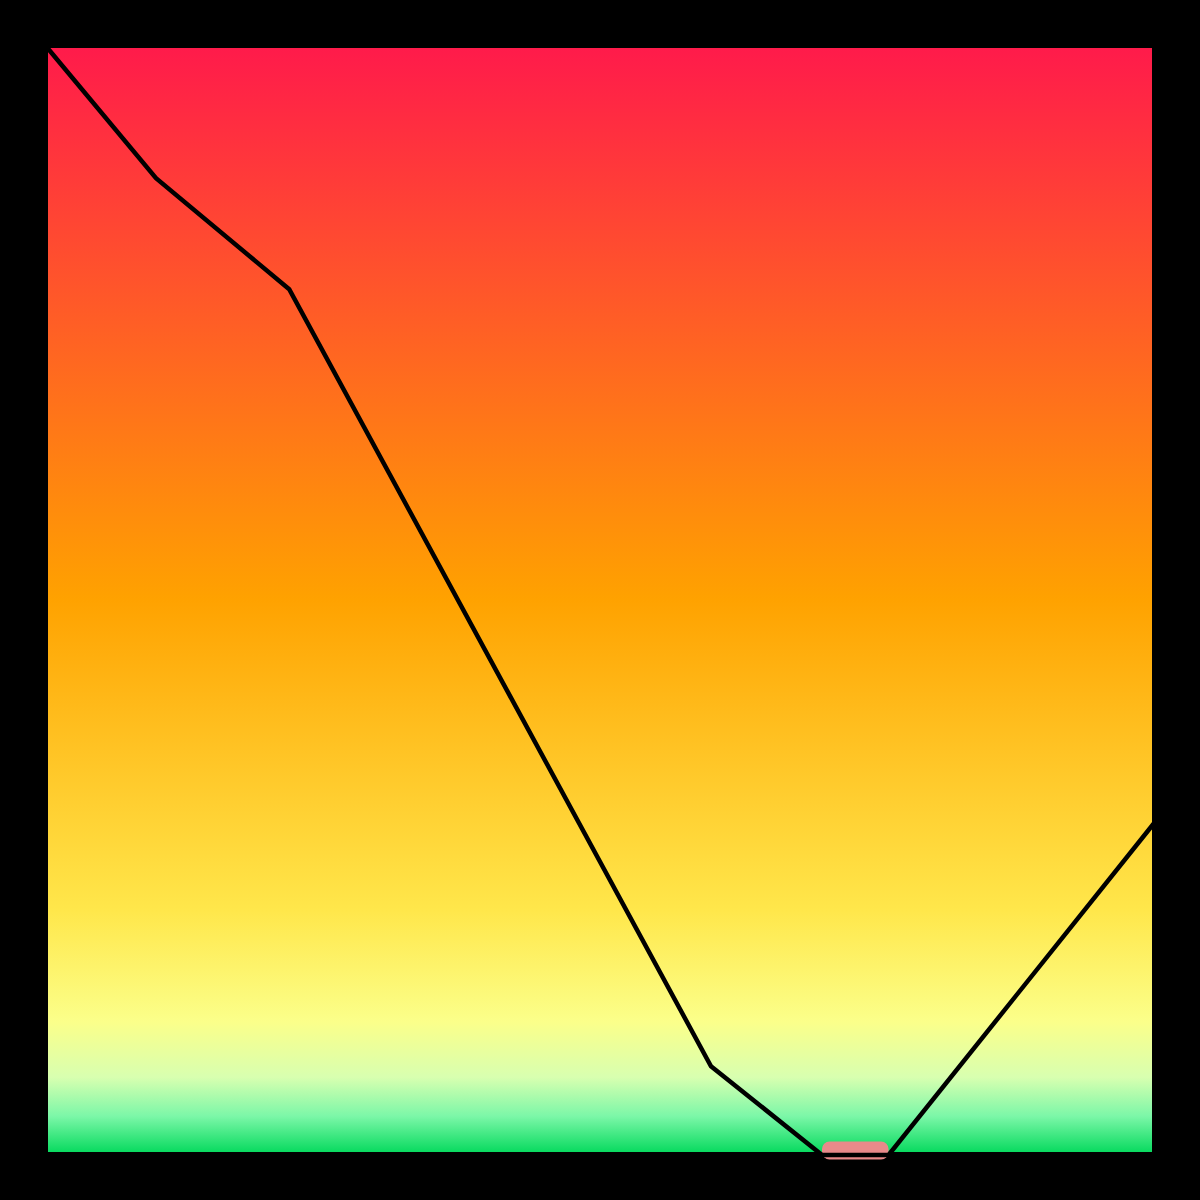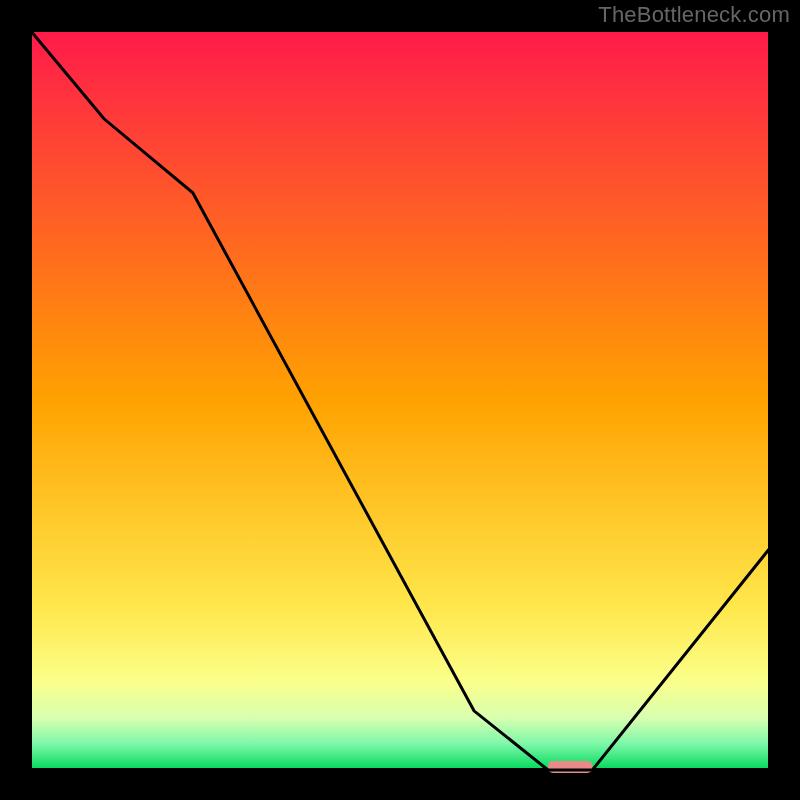--- a/index.html
+++ b/index.html
@@ -27,21 +27,20 @@
     letter-spacing: 0.2px;
   }
   svg {
     display: block;
   }
 </style>
 </head>
 <body>
 
 <div class="frame">
-  <div class="watermark">TheBottleneck.com</div>
 
   <svg id="chart-svg" width="800" height="800" viewBox="0 0 800 800">
     <defs>
       <linearGradient id="bg-grad" x1="0" y1="0" x2="0" y2="1">
           <stop offset="0%" stop-color="#ff1a4b"></stop>
           <stop offset="50%" stop-color="#ffa200"></stop>
           <stop offset="78%" stop-color="#ffe74b"></stop>
           <stop offset="88%" stop-color="#fbff8a"></stop>
           <stop offset="93%" stop-color="#d8ffb0"></stop>
           <stop offset="96.5%" stop-color="#7cf7a8"></stop>

